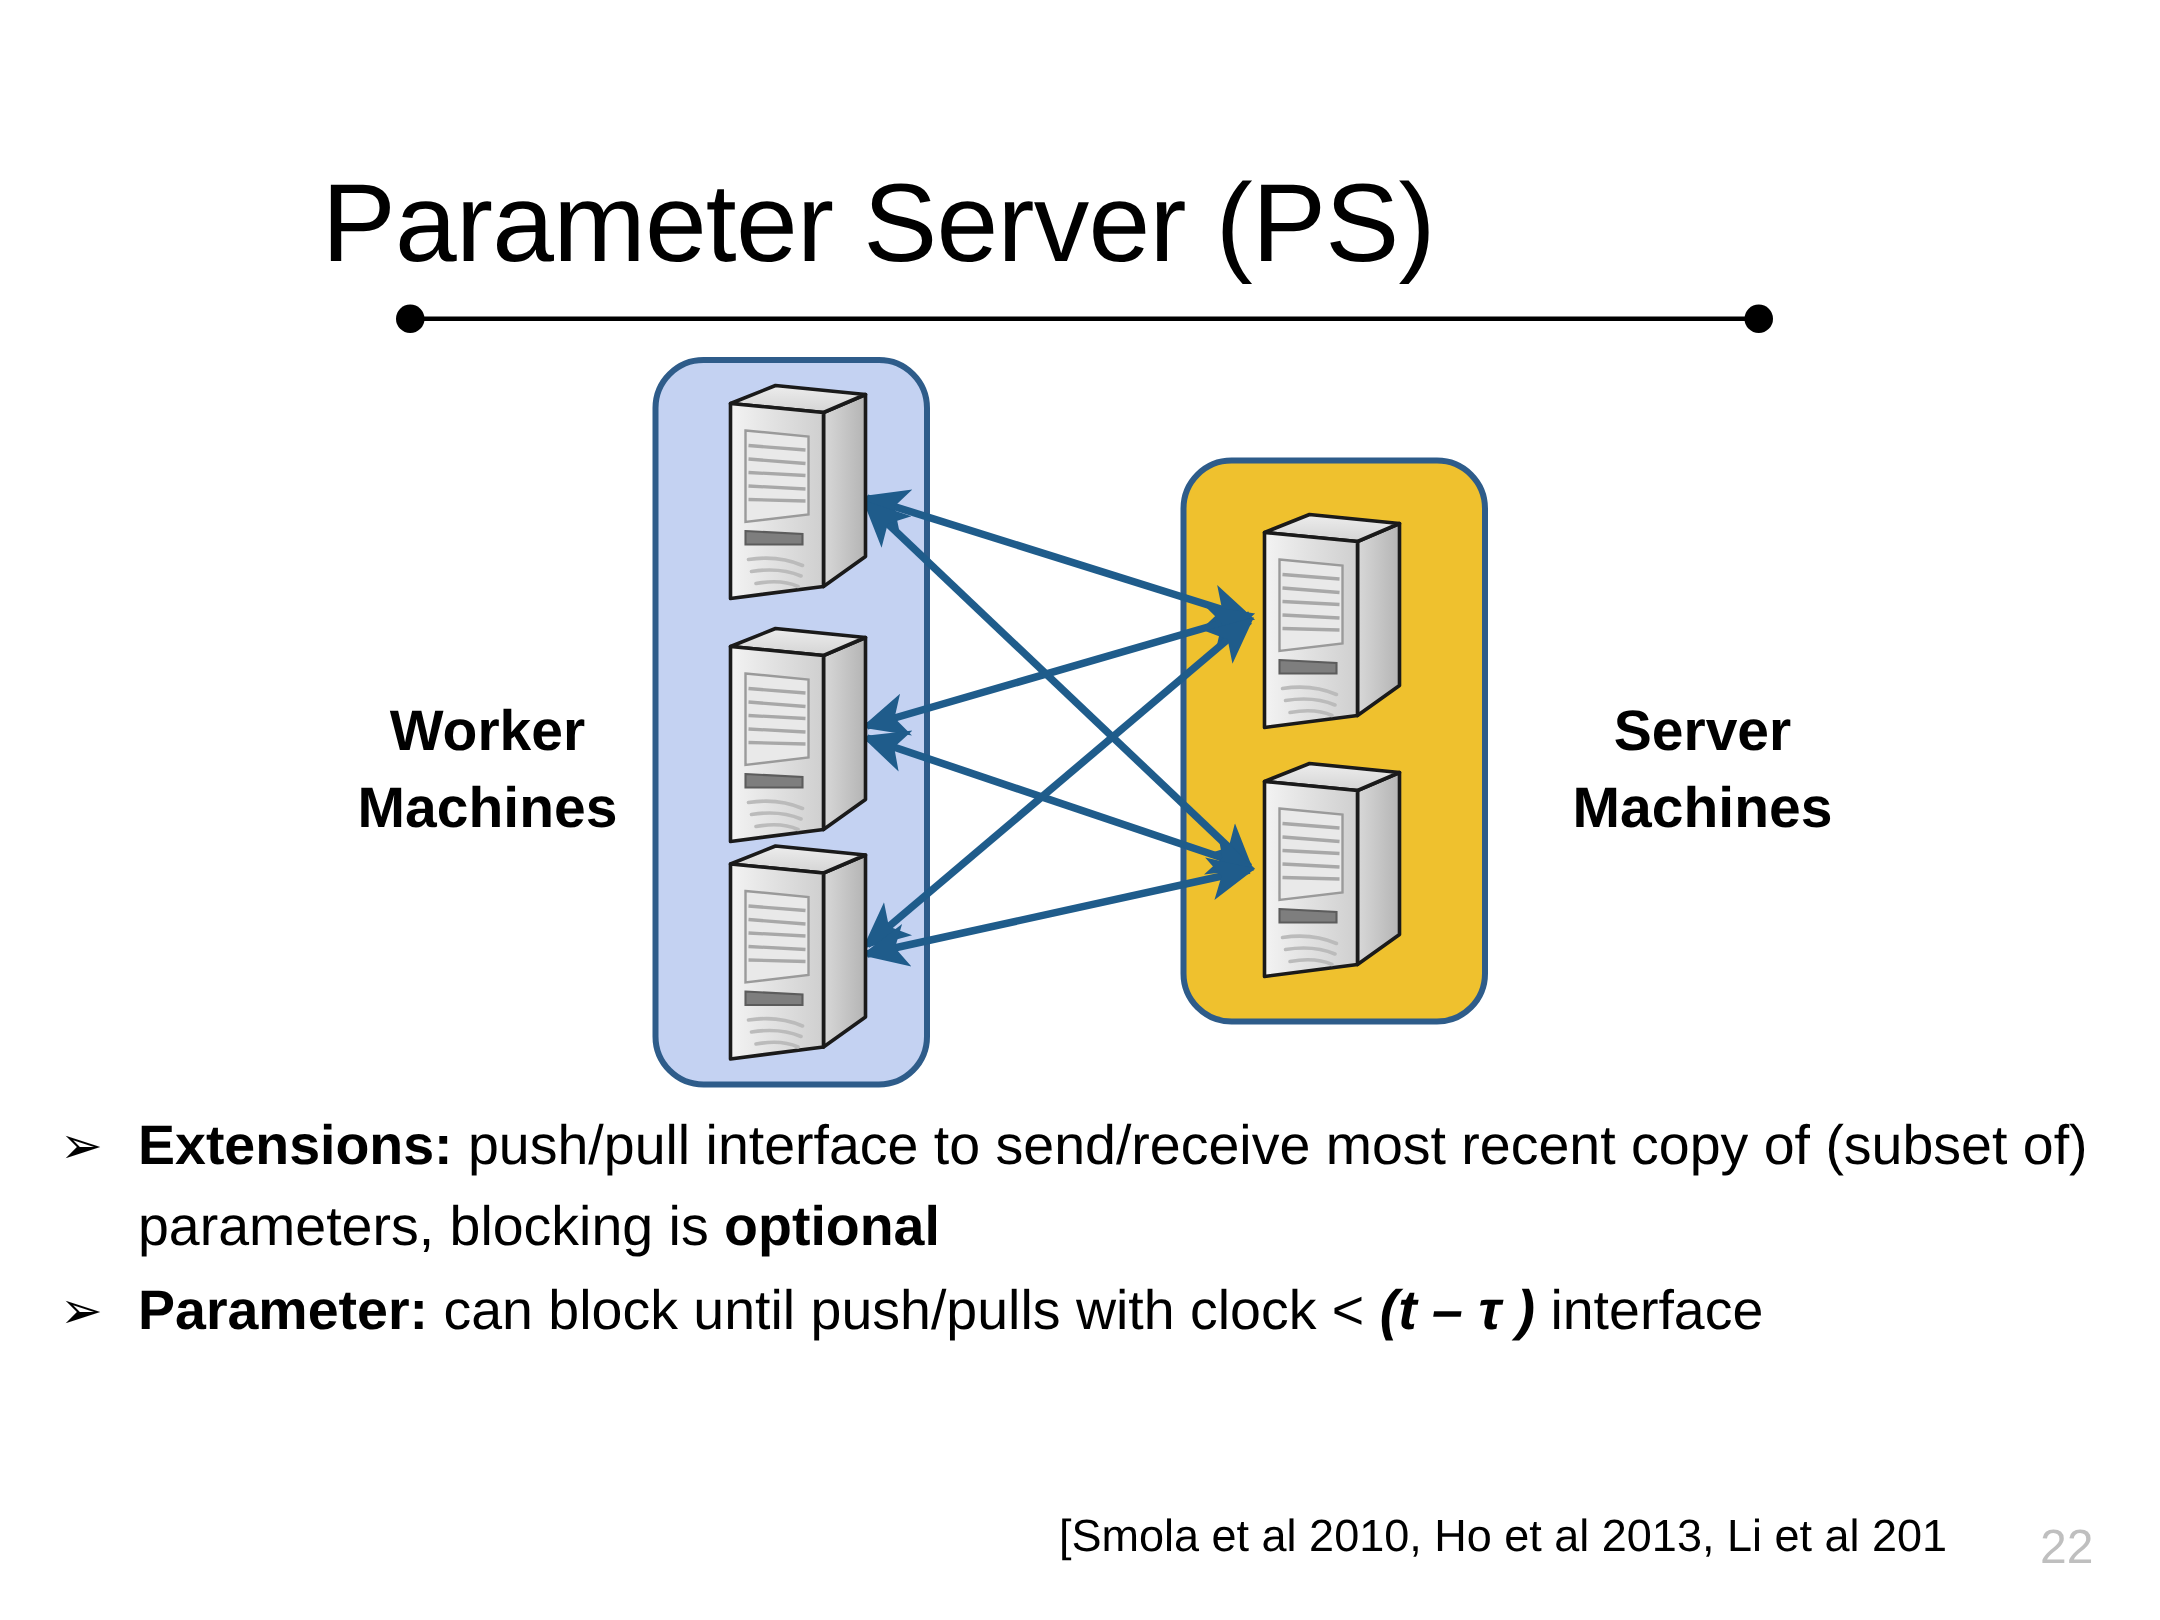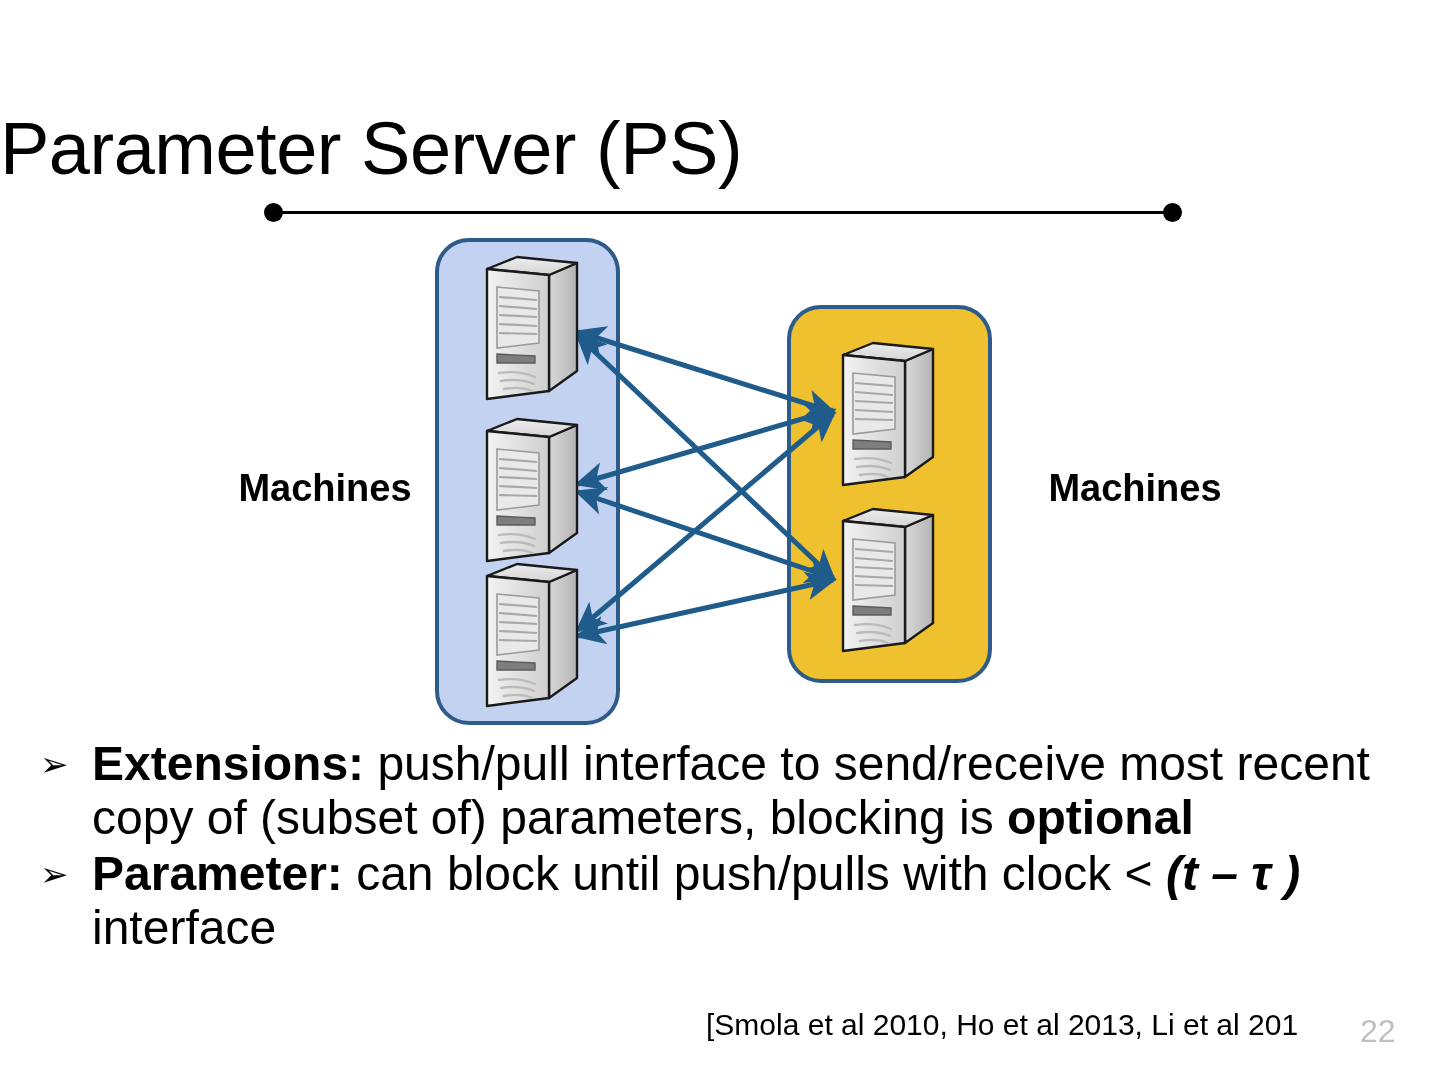--- a/index.html
+++ b/index.html
@@ -15,21 +15,21 @@
     font-family: "Liberation Sans", sans-serif;
     color: #000000;
   }
 
   
   #slide-title {
     position: absolute;
     left: 0;
     top: 112px;
     width: 1171px;
-    text-align: left;
+    text-align: center;
     font-size: 74px;
     line-height: 1.0;
     font-weight: 400;
     letter-spacing: -0.5px;
     color: #000;
     white-space: nowrap;
   }
   #title-rule {
     position: absolute;
     left: 265px;
@@ -115,21 +115,21 @@
   }
   .bullet-glyph {
     flex: 0 0 auto;
     font-size: 34px;
     line-height: 54px;
     width: 52px;
     color: #000;
   }
   .bullet-text {
     flex: 1 1 auto;
-    font-size: 48px;
+    font-size: 37px;
     line-height: 54px;
     color: #000;
   }
   .bullet-text b { font-weight: bold; }
   .bullet-text i { font-style: italic; font-weight: bold; }
 
   
   #citation {
     position: absolute;
     left: 706px;
@@ -236,23 +236,25 @@
 
   <svg class="server-icon" style="left:833px; top:339px;" width="108" height="152" viewBox="0 0 108 152" xmlns="http://www.w3.org/2000/svg">
     <use href="#tower"></use>
   </svg>
 
   <svg class="server-icon" style="left:833px; top:505px;" width="108" height="152" viewBox="0 0 108 152" xmlns="http://www.w3.org/2000/svg">
     <use href="#tower"></use>
   </svg>
 
   <div class="machine-label" id="worker-label">
+    <div>Worker</div>
     <div>Machines</div>
   </div>
   <div class="machine-label" id="server-label">
+    <div>Server</div>
     <div>Machines</div>
   </div>
 </div>
 
 <div id="bullets">
 
   <div class="bullet-row">
     <span class="bullet-glyph">➢</span>
     <span class="bullet-text"><b>Extensions:</b><span> push/pull interface to send/receive most recent copy of (subset of) parameters, blocking is </span><b>optional</b></span>
   </div>

